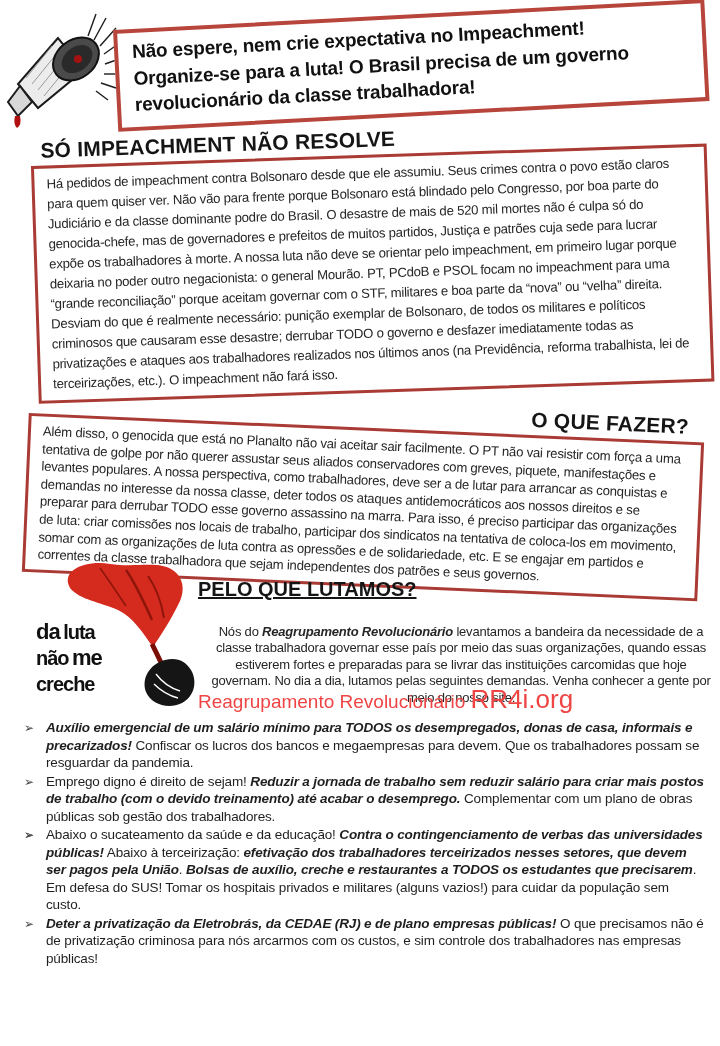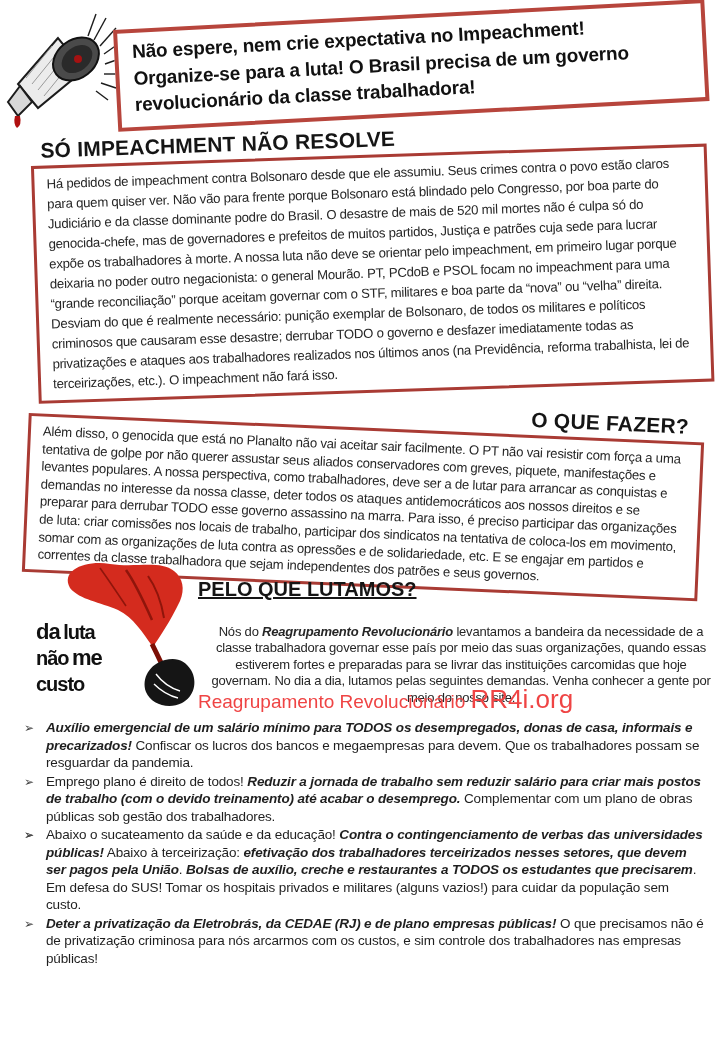--- a/index.html
+++ b/index.html
@@ -111,31 +111,31 @@
       <path d="M122,86 C128,98 132,106 135,114" stroke="#7c0f05" stroke-width="5" fill="none"></path>
       <path d="M135,102 C120,106 111,120 116,134 C121,146 138,152 152,145 C164,139 168,124 161,112 C155,102 146,99 135,102 Z" fill="#151515"></path>
       <g stroke="#ffffff" stroke-width="1.4" fill="none">
         <path d="M126,116 C132,124 140,130 150,133"></path>
         <path d="M124,126 C131,133 140,138 148,140"></path>
       </g>
     </svg>
     <div class="slogan">
       <div><span class="s-sm">da</span>&nbsp;<span class="s-lg">luta</span></div>
       <div><span class="s-lg">não</span>&nbsp;<span class="s-sm">me</span></div>
-      <div><span class="s-lg">custo</span></div>
+      <div><span class="s-lg">creche</span></div>
     </div>
   </div>
 
   <h2 class="pql-heading">PELO QUE LUTAMOS?</h2>
   <p class="pql-body"><span>Nós do </span><span class="org-name">Reagrupamento Revolucionário</span><span> levantamos a bandeira da necessidade de a classe trabalhadora governar esse país por meio das suas organizações, quando essas estiverem fortes e preparadas para se livrar das instituições carcomidas que hoje governam. No dia a dia, lutamos pelas seguintes demandas. Venha conhecer a gente por meio do nosso site:</span></p>
   <div class="site-line">
     <span class="site-label">Reagrupamento Revolucionário </span><span class="site-url">RR4i.org</span>
   </div>
 
   <ul class="demands">
       <li><span class="blt">➢</span><span><span class="bi">Auxílio emergencial de um salário mínimo para TODOS os desempregados, donas de casa, informais e precarizados!</span><span> Confiscar os lucros dos bancos e megaempresas para devem. Que os trabalhadores possam se resguardar da pandemia.</span></span></li>
-      <li><span class="blt">➢</span><span><span>Emprego plano é direito de todos! </span><span class="bi">Reduzir a jornada de trabalho sem reduzir salário para criar mais postos de trabalho (com o devido treinamento) até acabar o desemprego.</span><span> Complementar com um plano de obras públicas sob gestão dos trabalhadores.</span></span></li>
+      <li><span class="blt">➢</span><span><span>Emprego digno é direito de sejam! </span><span class="bi">Reduzir a jornada de trabalho sem reduzir salário para criar mais postos de trabalho (com o devido treinamento) até acabar o desemprego.</span><span> Complementar com um plano de obras públicas sob gestão dos trabalhadores.</span></span></li>
       <li><span class="blt">➢</span></li>
       <li><span class="blt">➢</span><span><span>Abaixo o sucateamento da saúde e da educação! </span><span class="bi">Contra o contingenciamento de verbas das universidades públicas!</span><span> Abaixo à terceirização: </span><span class="bi">efetivação dos trabalhadores terceirizados nesses setores, que devem ser pagos pela União</span><span>. </span><span class="bi">Bolsas de auxílio, creche e restaurantes a TODOS os estudantes que precisarem</span><span>. Em defesa do SUS! Tomar os hospitais privados e militares (alguns vazios!) para cuidar da população sem custo.</span></span></li>
       <li><span class="blt">➢</span><span><span class="bi">Deter a privatização da Eletrobrás, da CEDAE (RJ) e de plano empresas públicas!</span><span> O que precisamos não é de privatização criminosa para nós arcarmos com os custos, e sim controle dos trabalhadores nas empresas públicas!</span></span></li>
     </ul>
 
 </div>
 
 </body></html>

